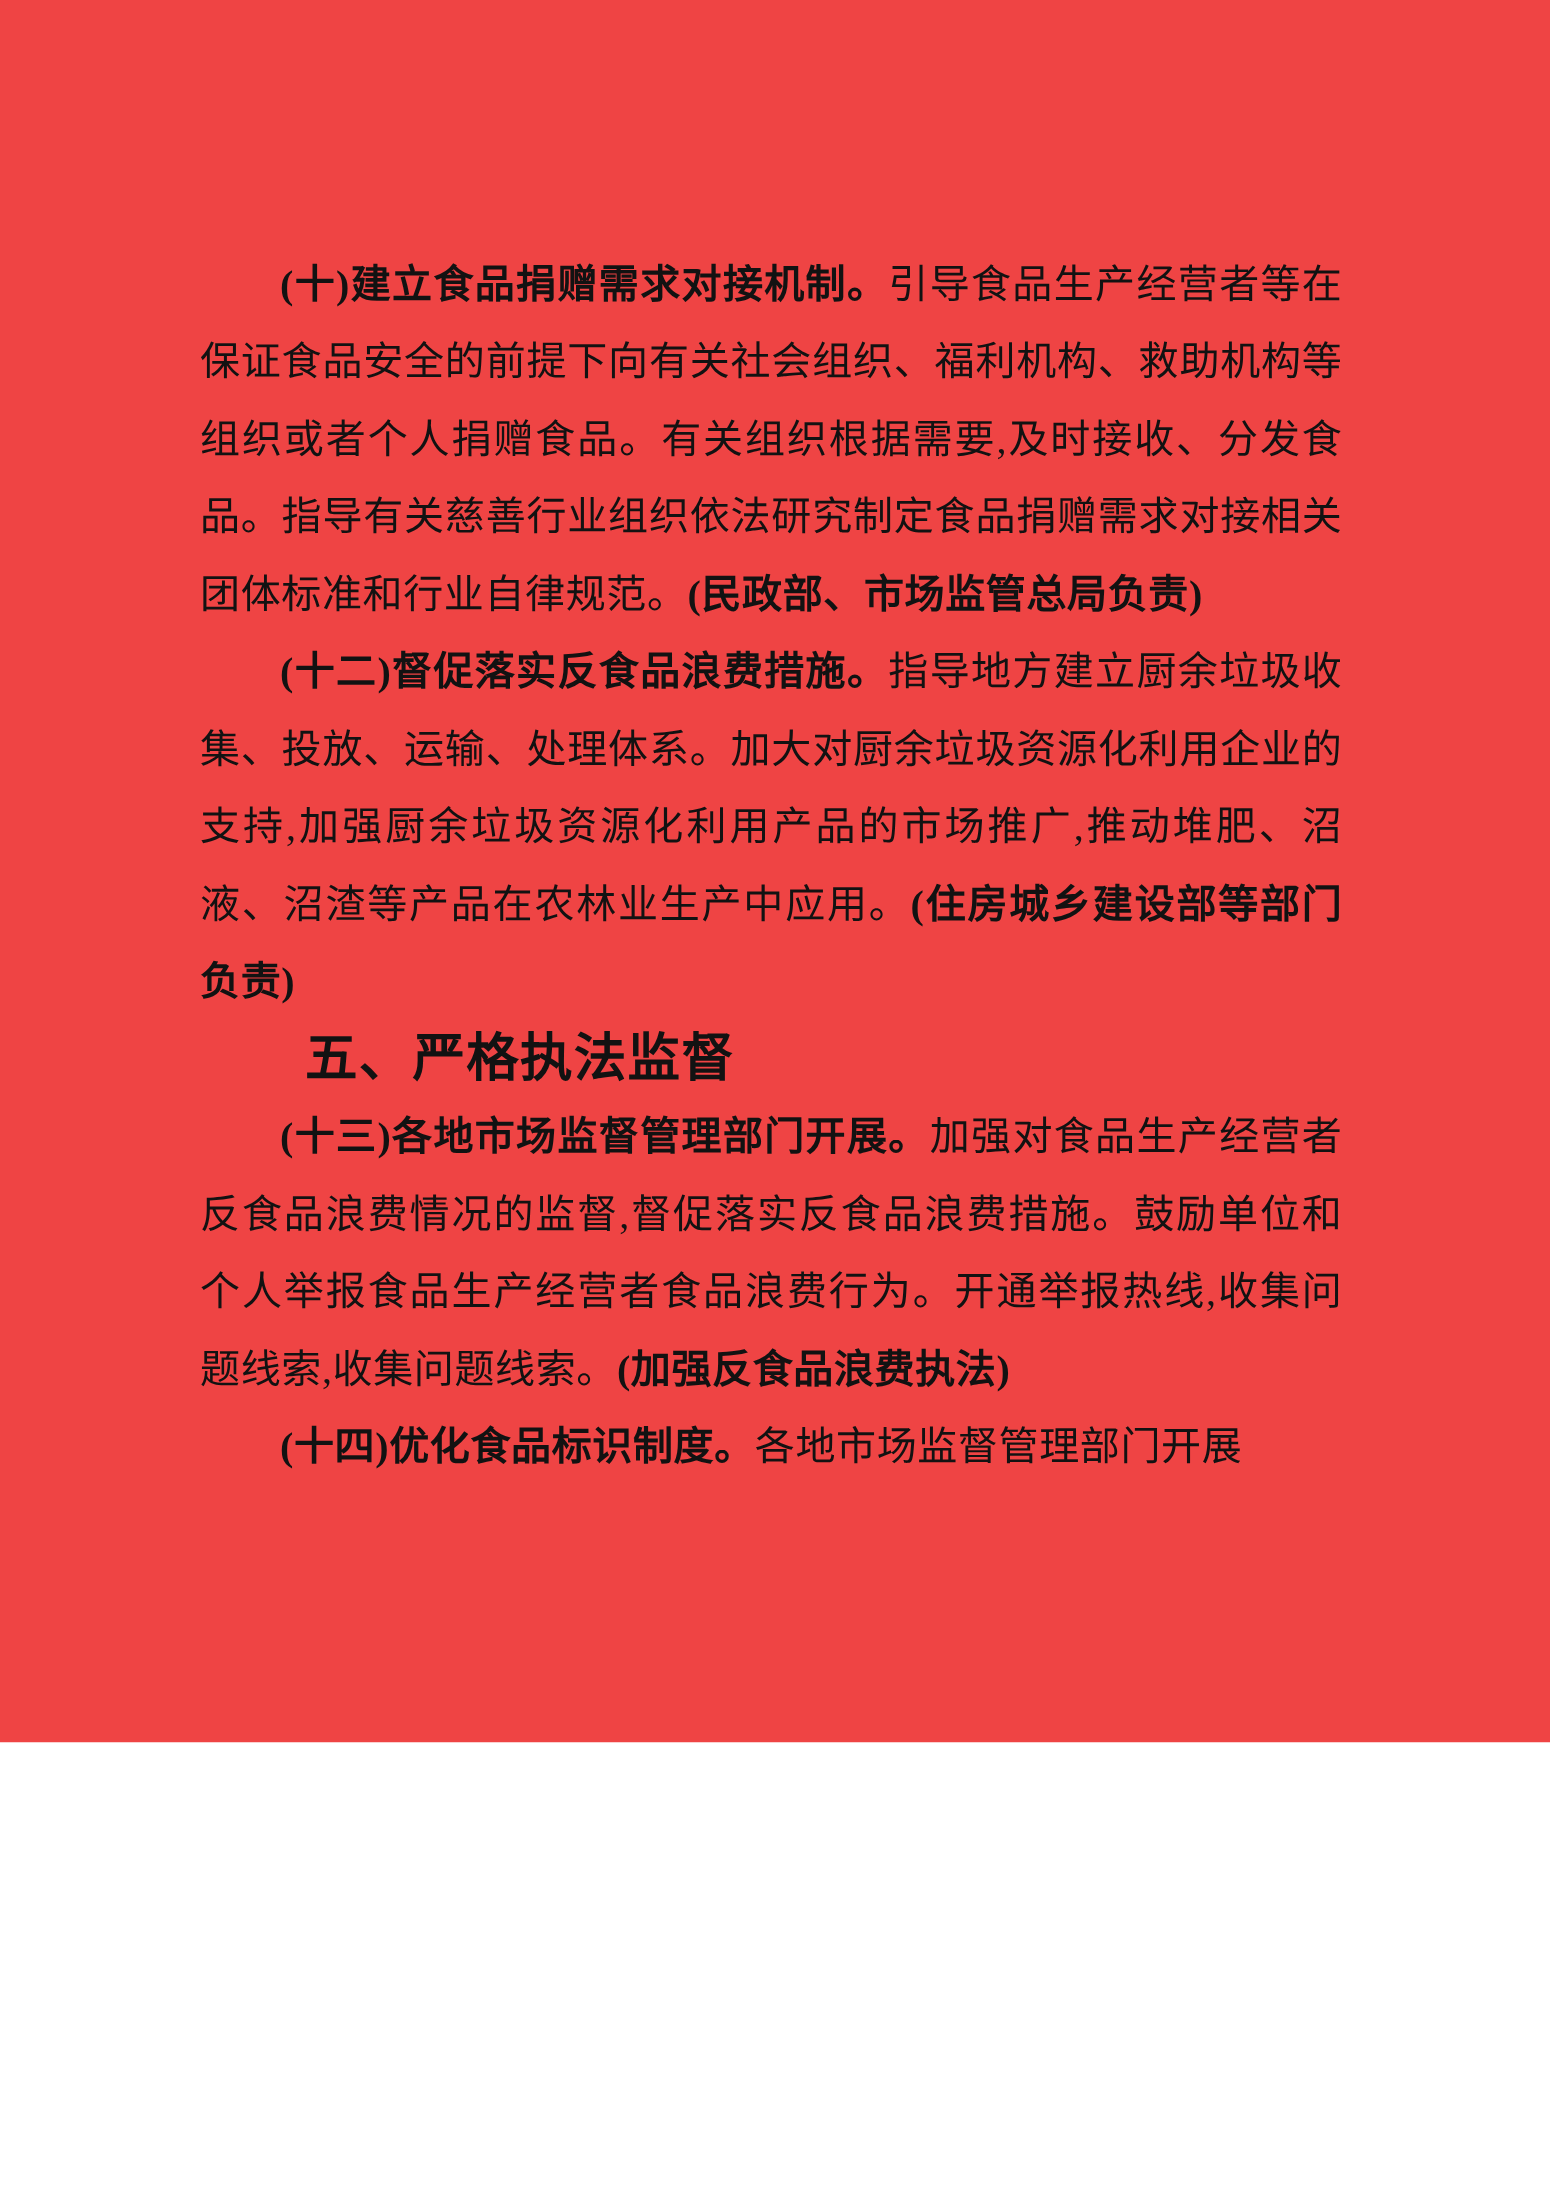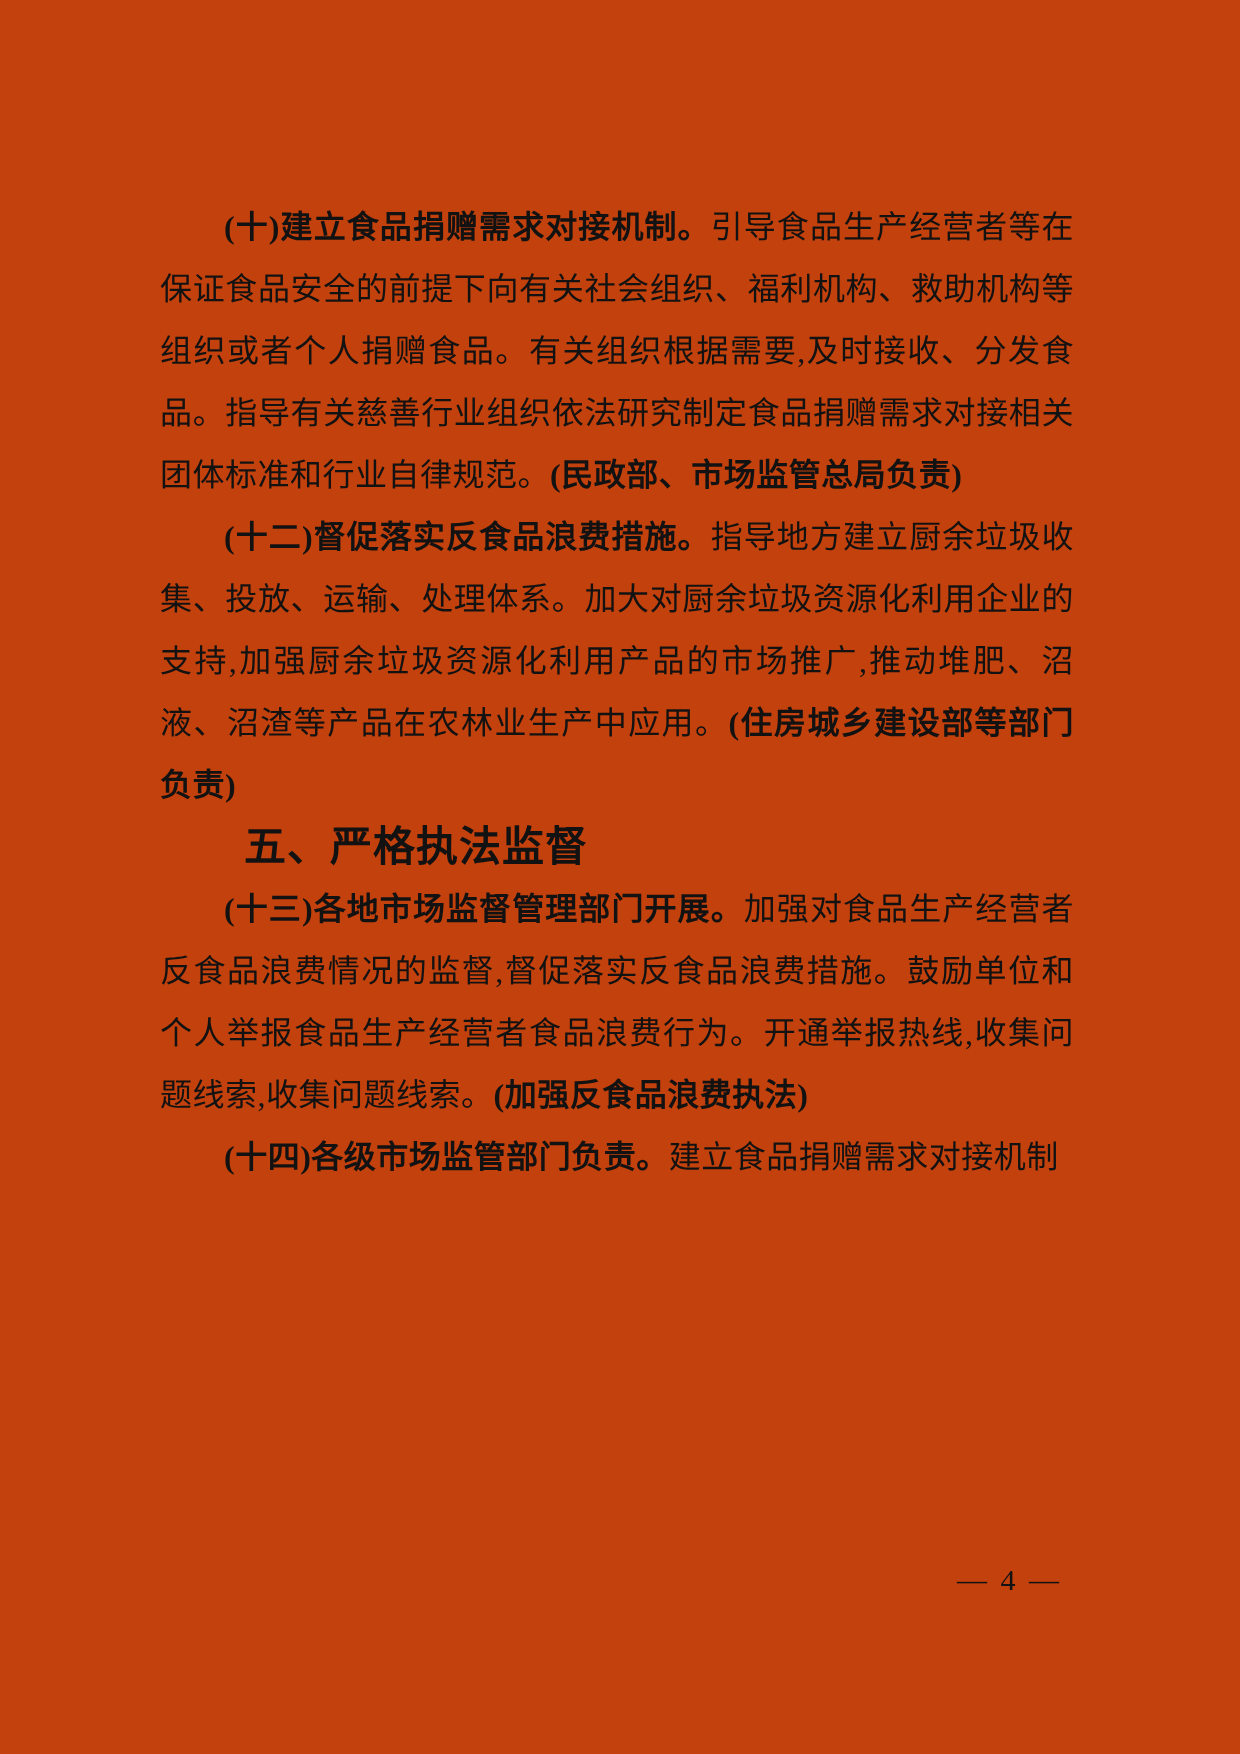--- a/index.html
+++ b/index.html
@@ -1,20 +1,20 @@
 <!DOCTYPE html>
 <html lang="zh-CN"><head>
 <meta charset="utf-8">
 <style>
   html,body{margin:0;padding:0;background:#ffffff;}
   .page{
     position:relative;
     width:1240px;
-    height:1754px;
-    background:#c2410c;
+    height:1394px;
+    background:#ef4444;
     overflow:hidden;
     color:#121212;
     font-family:"Liberation Serif","DejaVu Serif",serif;
   }
   .content{
     position:absolute;
     left:160px;
     top:196px;
     width:914px;
     font-size:32px;
@@ -64,19 +64,19 @@
 
     <p class="para"><span class="lead">(十)建立食品捐赠需求对接机制。</span><span class="body-text">引导食品生产经营者等在保证食品安全的前提下向有关社会组织、福利机构、救助机构等组织或者个人捐赠食品。有关组织根据需要,及时接收、分发食品。指导有关慈善行业组织依法研究制定食品捐赠需求对接相关团体标准和行业自律规范。</span><span class="resp">(民政部、市场监管总局负责)</span></p>
 
 
     <p class="para"><span class="lead">(十二)督促落实反食品浪费措施。</span><span class="body-text">指导地方建立厨余垃圾收集、投放、运输、处理体系。加大对厨余垃圾资源化利用企业的支持,加强厨余垃圾资源化利用产品的市场推广,推动堆肥、沼液、沼渣等产品在农林业生产中应用。</span><span class="resp">(住房城乡建设部等部门负责)</span></p>
 
     <h2 class="section">五、严格执法监督</h2>
 
     <p class="para"><span class="lead">(十三)各地市场监督管理部门开展。</span><span class="body-text">加强对食品生产经营者反食品浪费情况的监督,督促落实反食品浪费措施。鼓励单位和个人举报食品生产经营者食品浪费行为。开通举报热线,收集问题线索,收集问题线索。</span><span class="resp">(加强反食品浪费执法)</span></p>
 
-    <p class="para"><span class="lead">(十四)各级市场监管部门负责。</span><span class="body-text">建立食品捐赠需求对接机制</span></p>
+    <p class="para"><span class="lead">(十四)优化食品标识制度。</span><span class="body-text">各地市场监督管理部门开展</span></p>
 
   </div>
 
   <div class="page-number">— 4 —</div>
 
 </div>
 
 </body></html>

